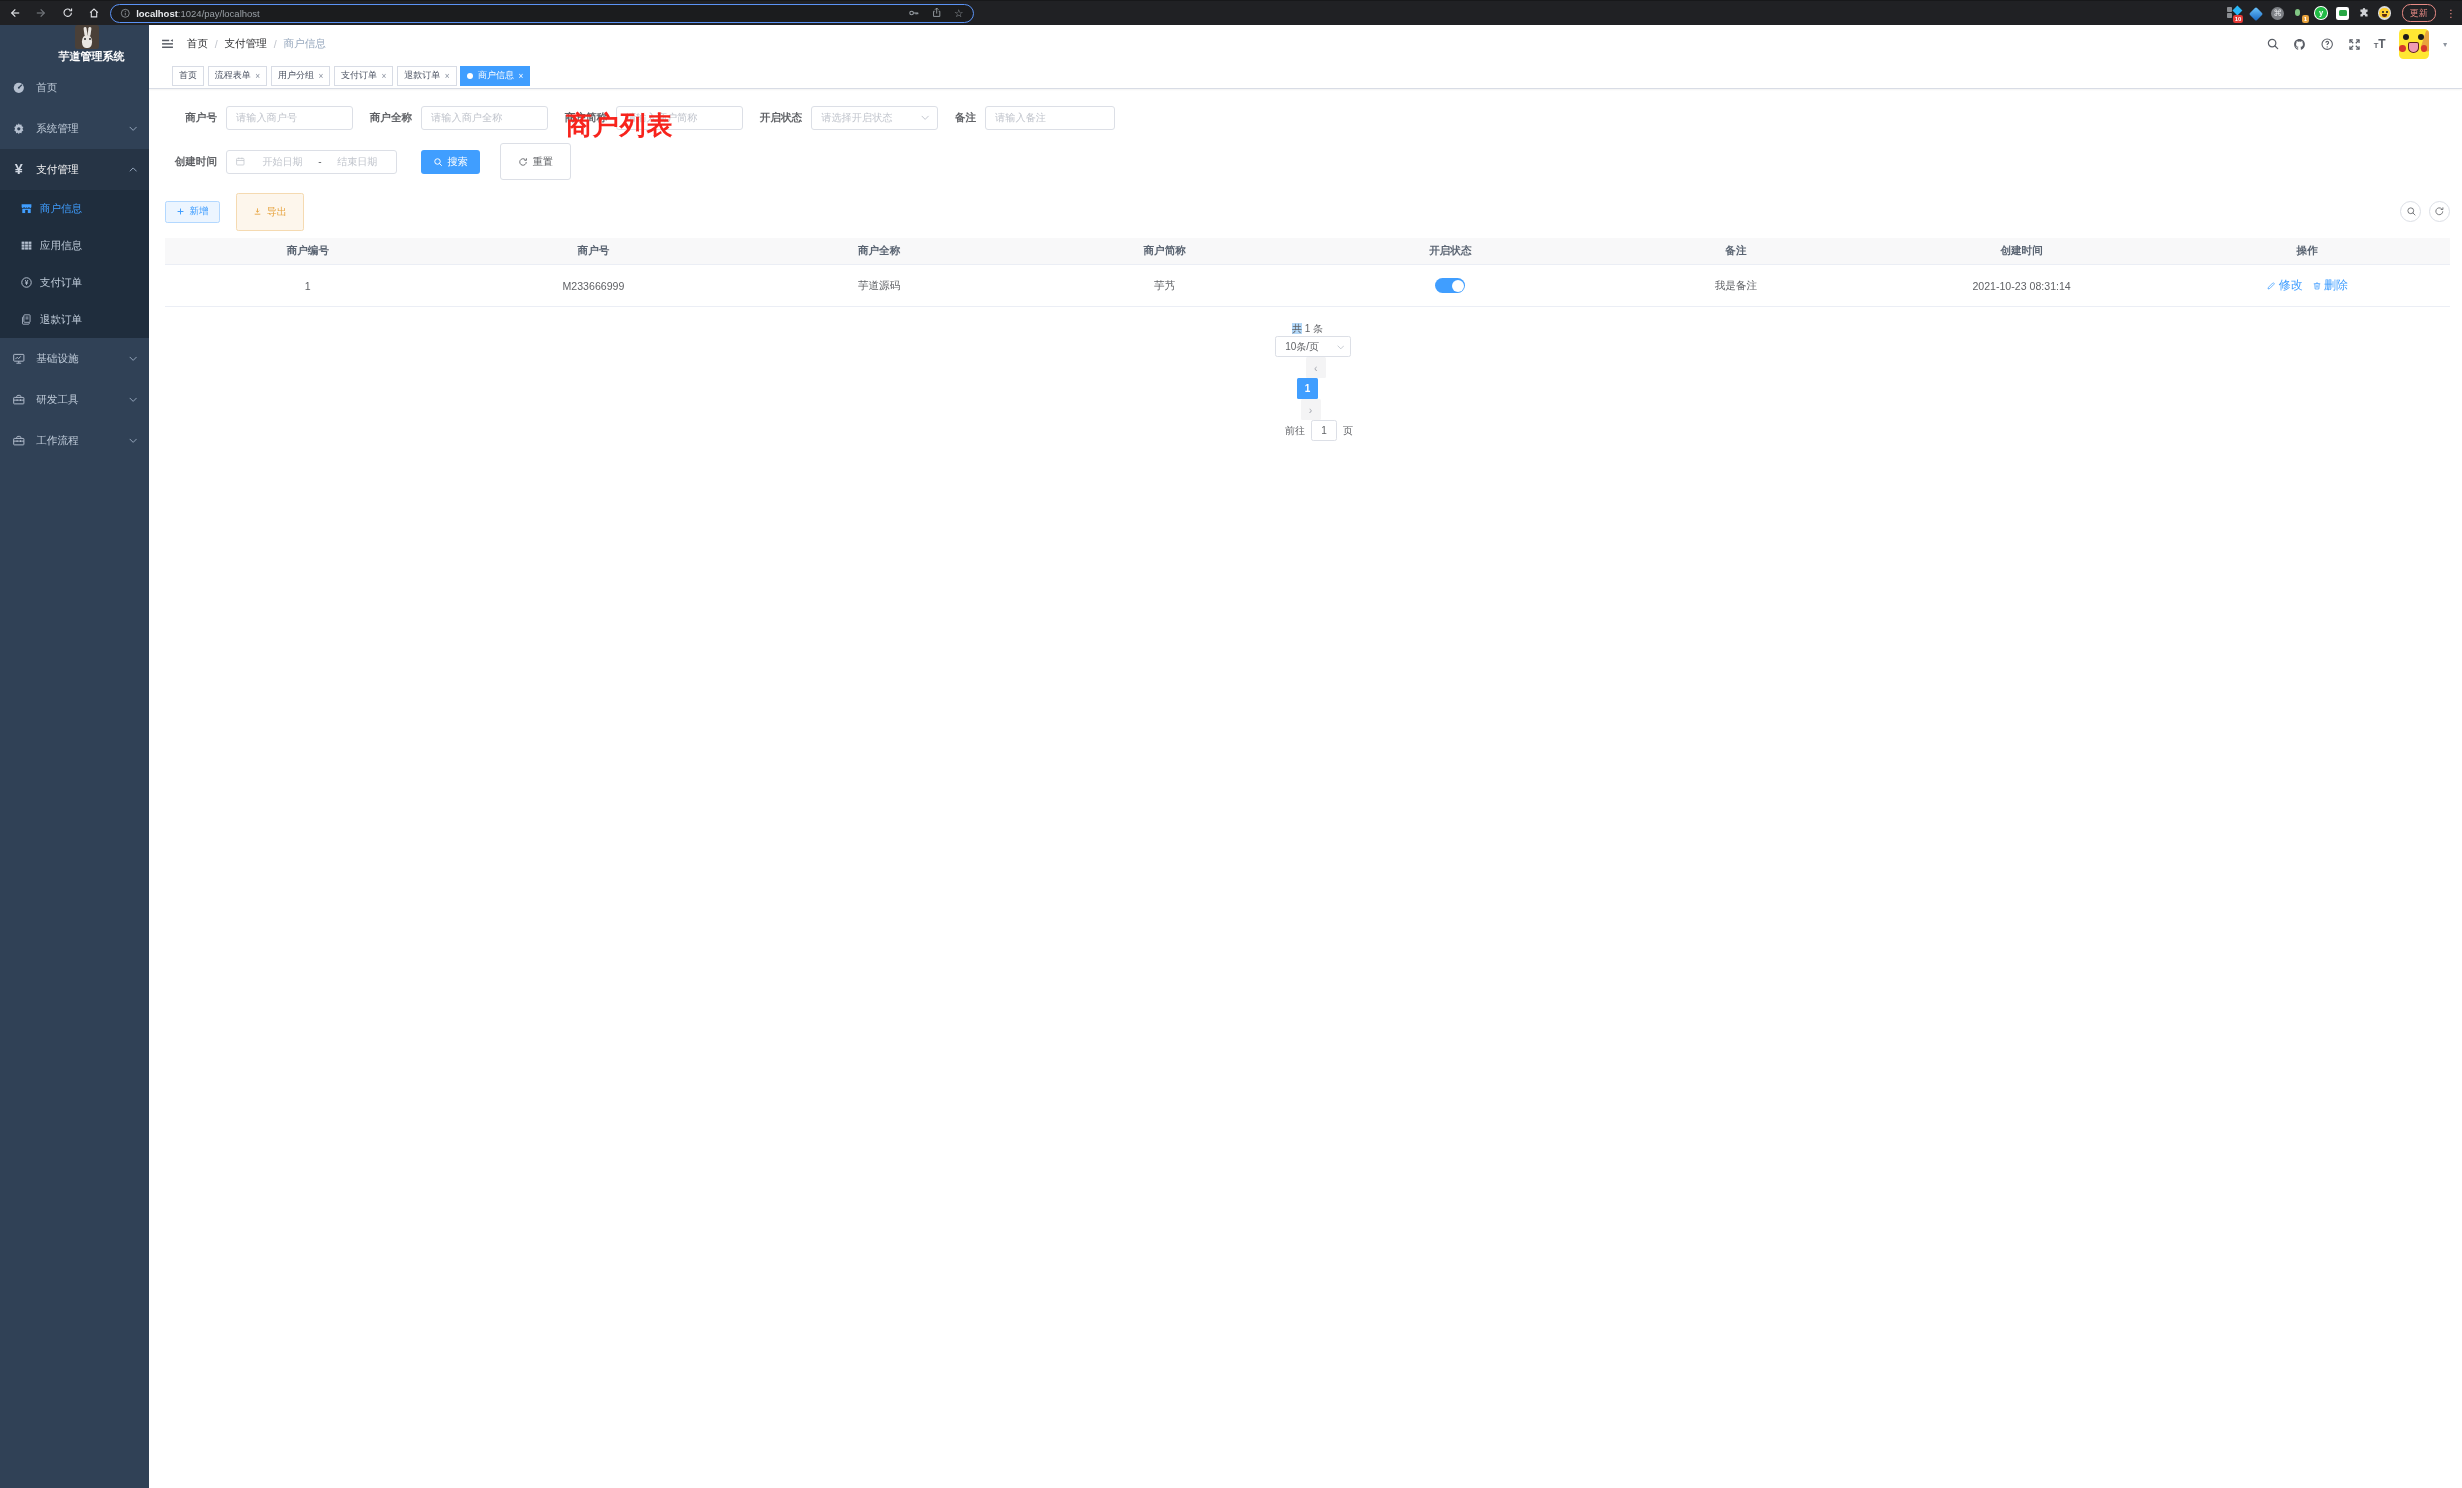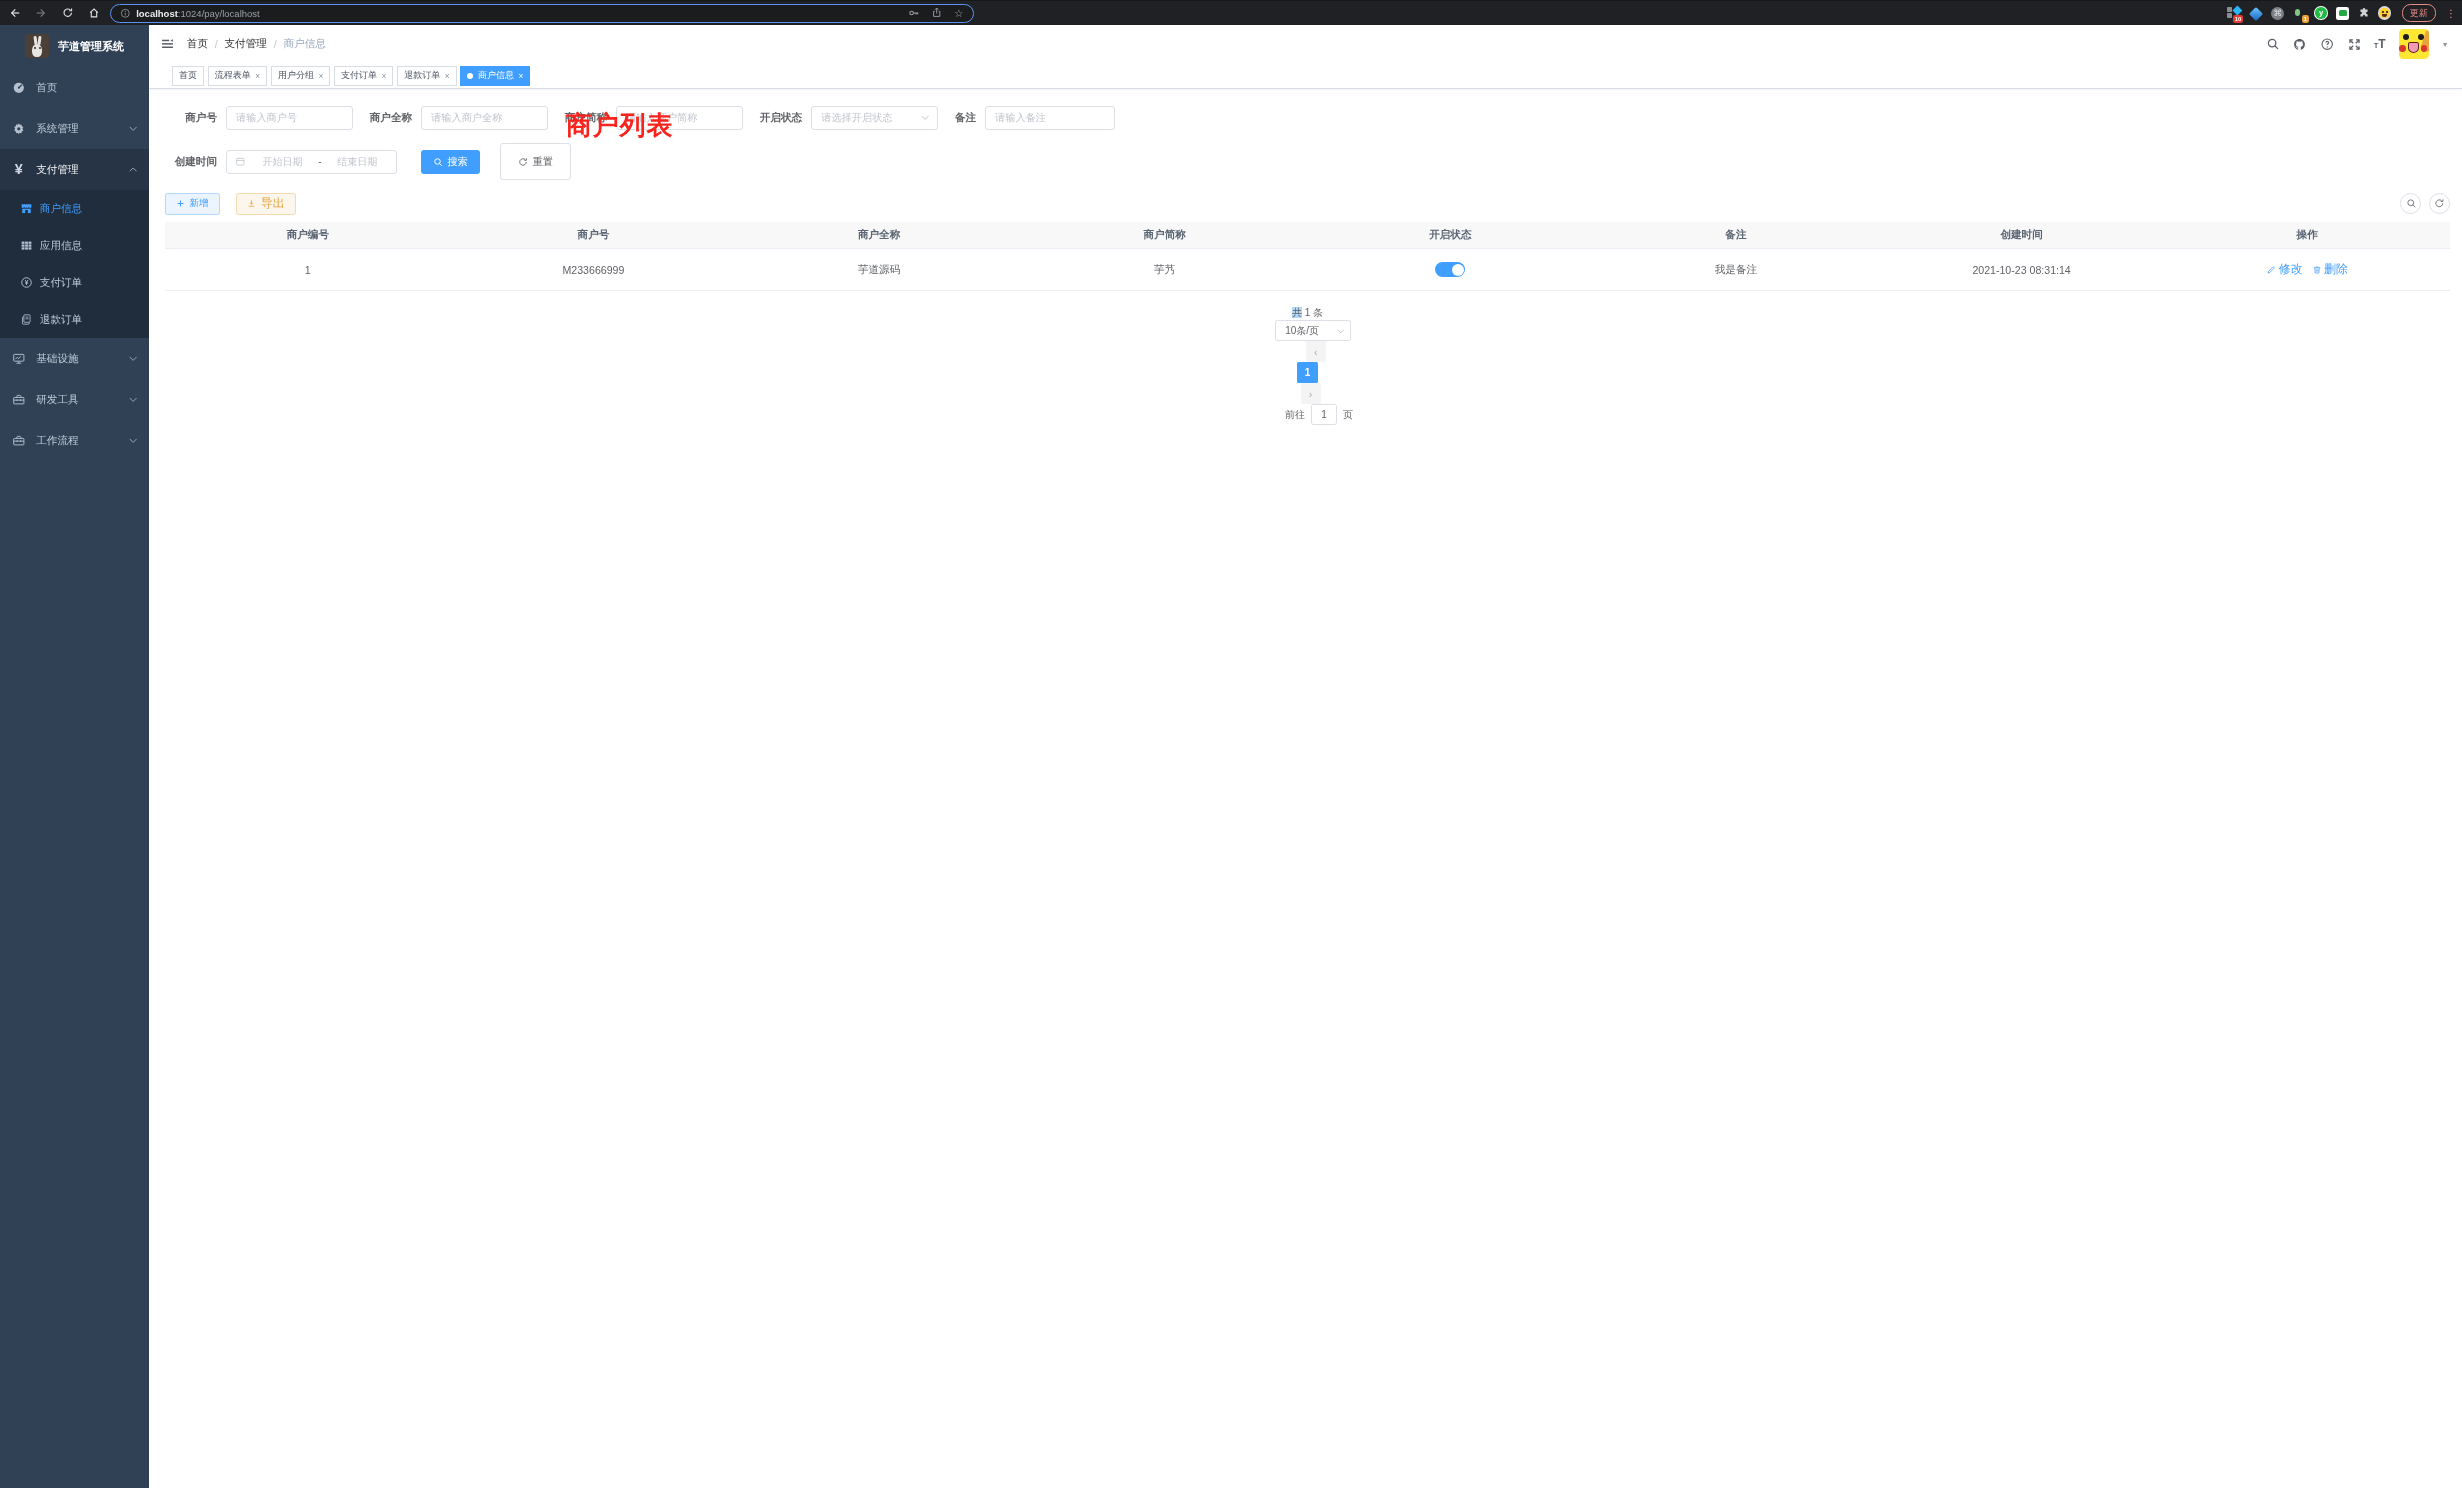--- a/index.html
+++ b/index.html
@@ -23,21 +23,21 @@
   .ext { position:relative; width:13.6px; height:13.6px; }
   .update-pill { border:1.1px solid #e98b85; color:#e98b85; border-radius:8.3px; font-size:9px;
     padding:1.5px 6.8px; margin-left:2.3px; white-space:nowrap; }
   .bdots { color:#e98b85; font-size:10.6px; margin-left:1.5px; letter-spacing:0; }
 
   
   .sidebar { position:absolute; top:25px; left:0; bottom:0; width:149px; background:#304156; color:#bfcbd9; }
   .main { position:absolute; top:25px; left:149px; right:0; bottom:0; background:#fff; }
 
   
-  .logo-row { height:42px; display:flex; align-items:center; padding-left:25px; }
+  .logo-row { height:42px; display:flex; align-items:center; padding-left:25px;flex-direction:column; }
   .logo-img { width:24px; height:24px; border-radius:2.3px; background:#4a4038; position:relative; overflow:hidden; flex:none; }
   .logo-img .body { position:absolute; left:6.8px; top:10px; width:10.6px; height:13px; background:#e9e6e2; border-radius:50% 50% 45% 45%; }
   .logo-img .ear1,.logo-img .ear2 { position:absolute; width:3px; height:9px; background:#e9e6e2; border-radius:1.5px; top:1.5px; }
   .logo-img .ear1 { left:9px; transform:rotate(-8deg); }
   .logo-img .ear2 { left:13px; transform:rotate(8deg); }
   .logo-img .eye1,.logo-img .eye2 { position:absolute; width:2.3px; height:2.3px; background:#2b2b2b; border-radius:50%; top:13px; }
   .logo-img .eye1 { left:9px; } .logo-img .eye2 { left:13.6px; }
   .logo-title { color:#fff; font-weight:700; font-size:11px; margin-left:9px; white-space:nowrap; }
   .m-item { height:41px; display:flex; align-items:center; padding:0 12px; font-size:10.6px; color:#bfcbd9; cursor:pointer; }
   .m-item .mi { width:13.6px; height:13.6px; margin-right:10.6px; color:#b4bfcf; flex:none; }
@@ -98,21 +98,21 @@
     align-items:center; padding:0 7.6px; font-size:10px; color:#c0c4cc; background:#fff; cursor:text; }
   .daterange .cal { color:#c0c4cc; margin-right:6px; }
   .daterange .dph { flex:1; text-align:center; }
   .daterange .dsep { color:#606266; padding:0 4.5px; }
   .btn { display:inline-flex; align-items:center; justify-content:center; gap:4.5px; border-radius:3px;
     font-size:10.2px; cursor:pointer; border:0.8px solid transparent; white-space:nowrap; font-family:inherit; }
   .btn-search { margin-left:23.5px; height:24px; padding:0 11.4px; background:#409eff; color:#fff; }
   .btn-reset { margin-left:20px; height:37px; padding:0 17px; background:#fff; border-color:#dcdfe6; color:#606266; }
   .toolbar { margin-top:19px; display:flex; align-items:center; }
   .btn-add { height:22px; padding:0 10px; font-size:9.5px; background:#ecf5ff; border-color:#b3d8ff; color:#409eff; border-radius:2.3px; }
-  .btn-export { margin-left:16.7px; height:22px; padding:0 10px; font-size:12px; background:#fdf6ec; border-color:#f5dab1; color:#e6a23c; border-radius:2.3px; }
+  .btn-export { margin-left:16.7px; height:38px; padding:0 16px; font-size:10px; background:#fdf6ec; border-color:#f5dab1; color:#e6a23c; border-radius:2.3px; }
   .tool-circles { margin-left:auto; display:flex; gap:7.6px; }
   .circ { width:21px; height:21px; border-radius:50%; border:0.8px solid #dcdfe6; display:flex;
     align-items:center; justify-content:center; color:#606266; background:#fff; cursor:pointer; }
 
   .tbl { margin-top:7.6px; font-size:10.6px; color:#606266; }
   .thead { display:flex; height:27px; align-items:center; background:#f8f8f9; border-bottom:0.8px solid #ebeef5; }
   .th { width:12.5%; text-align:center; font-weight:700; color:#5a6472; }
   .trow { display:flex; height:42px; align-items:center; border-bottom:0.8px solid #ebeef5; background:#fff; }
   .td { width:12.5%; text-align:center; display:flex; align-items:center; justify-content:center; }
   .switch { width:30px; height:15px; border-radius:7.6px; background:#409eff; position:relative; cursor:pointer; }

